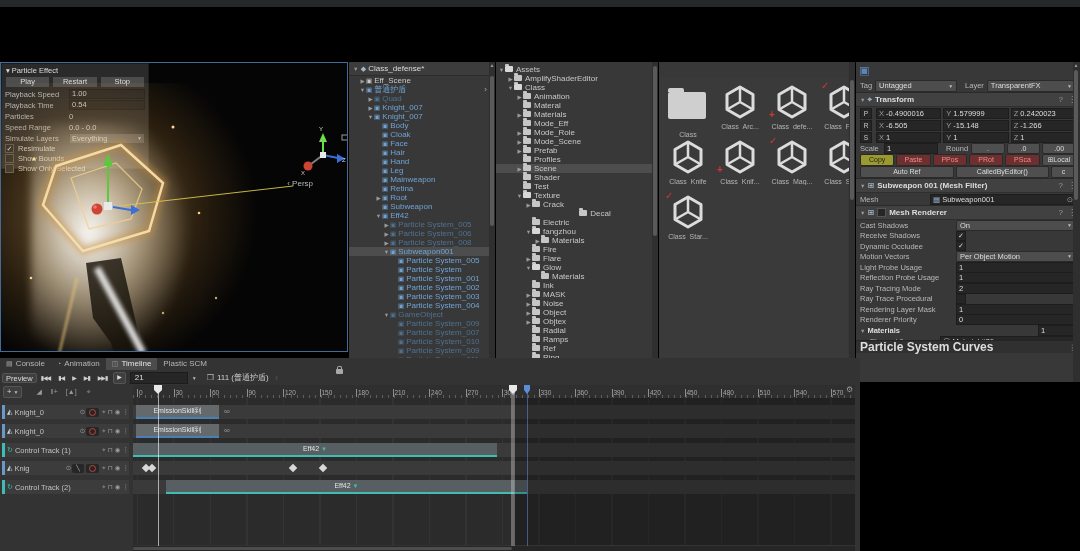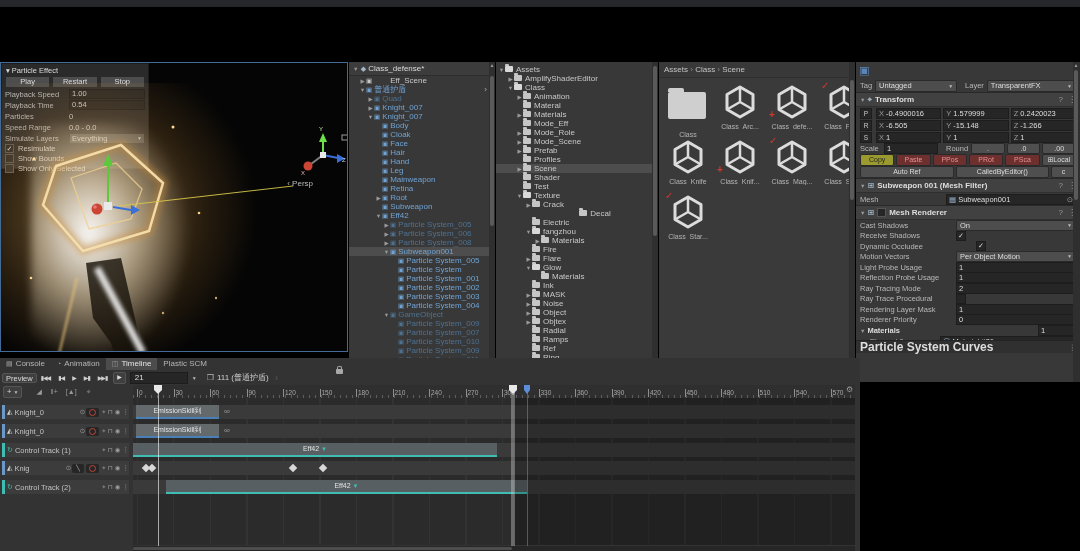--- a/index.html
+++ b/index.html
@@ -240,21 +240,21 @@
     </div>
   </div>
 
   <div id="hier" class="abs panel">
     <div class="sceneheader">
       <span class="arrow6">▼</span>
       <span style="color:#9fb6c9;font-size:7px">◆</span>
       <span>Class_defense*</span>
     </div>
     <div id="hier-rows">
-        <div class="hrow" style="padding-left: 10px;"><span class="arr">▶</span><span class="ico" style="color: rgb(200, 200, 200);">▣</span><span style="color: rgb(200, 200, 200); margin-left: 16px;">Eff_Scene</span></div>
+        <div class="hrow" style="padding-left: 10px;"><span class="arr">▶</span><span class="ico" style="color: rgb(200, 200, 200);">▣</span><span style="color: rgb(200, 200, 200);">Eff_Scene</span></div>
         <div class="hrow" style="padding-left: 10px;"><span class="arr">▼</span><span class="ico" style="color: rgb(111, 163, 212);">▣</span><span style="color: rgb(111, 163, 212);">普通护盾</span><span style="position: absolute; right: 8px; color: rgb(170, 170, 170);">›</span></div>
         <div class="hrow" style="padding-left: 18px;"><span class="arr">▶</span><span class="ico" style="color: rgb(78, 113, 145);">▣</span><span style="color: rgb(78, 113, 145);">Quad</span></div>
         <div class="hrow" style="padding-left: 18px;"><span class="arr">▶</span><span class="ico" style="color: rgb(111, 163, 212);">▣</span><span style="color: rgb(111, 163, 212);">Knight_007</span></div>
         <div class="hrow" style="padding-left: 18px;"><span class="arr">▼</span><span class="ico" style="color: rgb(111, 163, 212);">▣</span><span style="color: rgb(111, 163, 212);">Knight_007</span></div>
         <div class="hrow" style="padding-left: 26px;"><span class="arr"></span><span class="ico" style="color: rgb(111, 163, 212);">▣</span><span style="color: rgb(111, 163, 212);">Body</span></div>
         <div class="hrow" style="padding-left: 26px;"><span class="arr"></span><span class="ico" style="color: rgb(111, 163, 212);">▣</span><span style="color: rgb(111, 163, 212);">Cloak</span></div>
         <div class="hrow" style="padding-left: 26px;"><span class="arr"></span><span class="ico" style="color: rgb(111, 163, 212);">▣</span><span style="color: rgb(111, 163, 212);">Face</span></div>
         <div class="hrow" style="padding-left: 26px;"><span class="arr"></span><span class="ico" style="color: rgb(111, 163, 212);">▣</span><span style="color: rgb(111, 163, 212);">Hair</span></div>
         <div class="hrow" style="padding-left: 26px;"><span class="arr"></span><span class="ico" style="color: rgb(111, 163, 212);">▣</span><span style="color: rgb(111, 163, 212);">Hand</span></div>
         <div class="hrow" style="padding-left: 26px;"><span class="arr"></span><span class="ico" style="color: rgb(111, 163, 212);">▣</span><span style="color: rgb(111, 163, 212);">Leg</span></div>
@@ -323,21 +323,20 @@
         <div class="hrow" style="padding-left: 29px;"><span class="arr"></span><span class="folder"></span><span>Ref</span></div>
         <div class="hrow" style="padding-left: 29px;"><span class="arr"></span><span class="folder"></span><span>Ring</span></div>
       </div>
     <div class="sb">
       <div class="thumb" style="top:4px;height:170px"></div>
       <div class="ar" style="bottom:0">▼</div>
     </div>
   </div>
 
   <div id="assets" class="abs panel">
-    <div class="crumb" id="assets-crumb"><span>Assets</span><span style="color: rgb(138, 138, 138);"> › </span><span>Class</span><span style="color: rgb(138, 138, 138);"> › </span><span>Scene</span></div>
     <div class="grid" id="assets-grid">
         <div class="aitem" style="left: 3px; top: 6px;">
           <div class="icw">
             <div class="bigfolder"></div>
           </div>
           <div class="lbl">Class</div>
         </div>
         <div class="aitem" style="left: 55px; top: 6px;">
           <div class="icw"><svg width="36" height="36" viewBox="0 0 36 36">
               <path d="M18 3 L31 10.5 L31 25.5 L18 33 L5 25.5 L5 10.5 Z" fill="none" stroke="#dcdcdc" stroke-width="3" stroke-linejoin="round"></path>
@@ -471,21 +470,21 @@
 
     <div class="ihdr">
       <span class="arrow6" style="margin-right:2px">▼</span>
       <span style="color:#9ab0c0;margin-right:3px">⊞</span>
       <span>Subweapon 001 (Mesh Filter)</span>
         <span class="sp"></span>
       <span style="font-weight:normal;color:#999">?</span>
       <span style="font-weight:normal;color:#999;margin-left:5px">⋮</span>
     </div>
     <div class="irow" style="height:12px">
-      <span style="color:#b8b8b8;width:86px">Mesh</span>
+      <span style="color:#b8b8b8;width:70px">Mesh</span>
       <div class="fld" style="flex:1;display:flex;justify-content:space-between">
         <span><span style="color:#8fa8c0">▦ </span><span>Subweapon001</span></span>
         <span style="color:#999">⊙</span>
       </div>
     </div>
 
     <div class="ihdr">
       <span class="arrow6" style="margin-right:2px">▼</span>
       <span style="color:#9ab0c0;margin-right:3px">⊞</span>
       <span style="width:7px;height:7px;background:#262626;border:1px solid #555;display:inline-block;margin-right:3px"></span>
@@ -500,21 +499,21 @@
           <div class="ddl" style="flex: 1 1 0%; height: 9px; line-height: 9px;">
             <span>On</span>
             <span class="caret">▼</span>
           </div>
         </div>
         <div class="irow" style="height: 10.5px;">
           <span style="color: rgb(184, 184, 184); width: 96px; white-space: nowrap; overflow: hidden;">Receive Shadows</span>
           <span style="width: 8px; height: 8px; background: rgb(38, 38, 38); border: 1px solid rgb(29, 29, 29); font-size: 7px; line-height: 8px; color: rgb(221, 221, 221); text-align: center;">✓</span>
         </div>
         <div class="irow" style="height: 10.5px;">
-          <span style="color: rgb(184, 184, 184); width: 116px; white-space: nowrap; overflow: hidden;">Dynamic Occludee</span>
+          <span style="color: rgb(184, 184, 184); width: 96px; white-space: nowrap; overflow: hidden;">Dynamic Occludee</span>
           <span style="width: 8px; height: 8px; background: rgb(38, 38, 38); border: 1px solid rgb(29, 29, 29); font-size: 7px; line-height: 8px; color: rgb(221, 221, 221); text-align: center;">✓</span>
         </div>
         <div class="irow" style="height: 10.5px;">
           <span style="color: rgb(184, 184, 184); width: 96px; white-space: nowrap; overflow: hidden;">Motion Vectors</span>
           <div class="ddl" style="flex: 1 1 0%; height: 9px; line-height: 9px;">
             <span>Per Object Motion</span>
             <span class="caret">▼</span>
           </div>
         </div>
         <div class="irow" style="height: 10.5px;">

